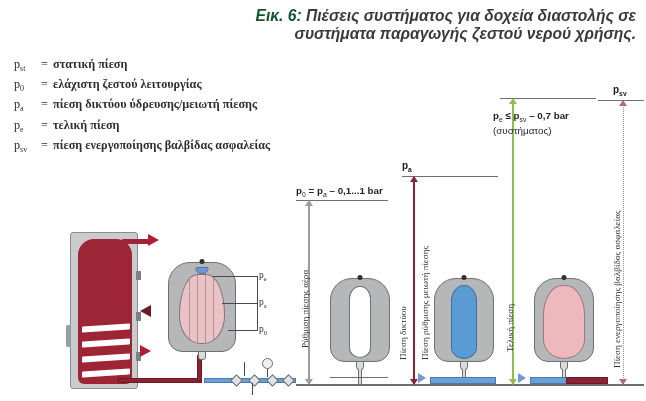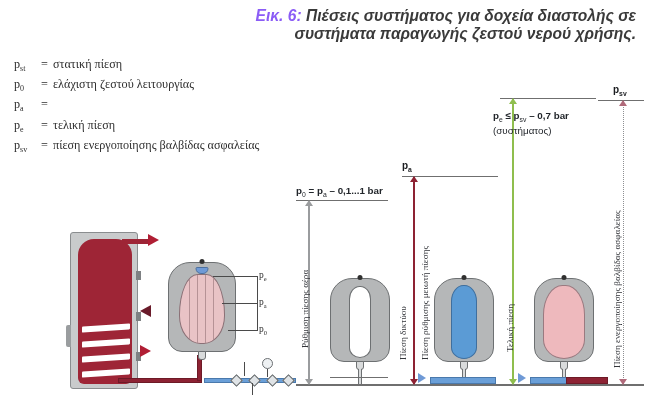--- a/index.html
+++ b/index.html
@@ -24,31 +24,31 @@
   .legend { position:absolute; left:14px; top:57px; width:290px; }
   .legend-row {
     display:flex; align-items:baseline;
     font-family:"Liberation Serif", serif;
     font-size:12.2px; color:#2e2e2e; margin-bottom:3.6px;
     line-height:1.15;
   }
   .legend-sym { width:27px; flex:0 0 27px; white-space:nowrap; }
   .legend-sym sub { font-size:8px; }
   .legend-eq { width:12px; flex:0 0 12px; }
-  .legend-txt { flex:1 1 auto; }
+  .legend-txt { flex:1 1 auto;font-weight:bold; }
 
   
   .title {
     position:absolute; right:10px; top:7px; width:392px;
     text-align:right;
     font-family:"Liberation Sans", sans-serif;
     font-weight:bold; font-style:italic;
     font-size:15.6px; line-height:1.18; color:#3a3a3a;
   }
-  .title .eik { color:#8b5cf6; }
+  .title .eik { color:#14532d; }
 
   
   .ground {
     position:absolute; height:2px; background:#6f6f6f;
   }
 
   
   .tank-shell {
     position:absolute; left:70px; top:232px; width:68px; height:157px;
     background:#c9cbcc; border:1.6px solid #8a8d8f; border-radius:3px;
@@ -181,20 +181,21 @@
       <span class="legend-txt">στατική πίεση</span>
     </div>
     <div class="legend-row">
       <span class="legend-sym">p<sub>0</sub></span>
       <span class="legend-eq">=</span>
       <span class="legend-txt">ελάχιστη ζεστού λειτουργίας</span>
     </div>
     <div class="legend-row">
       <span class="legend-sym">p<sub>a</sub></span>
       <span class="legend-eq">=</span>
+      <span class="legend-txt">πίεση δικτύου ύδρευσης/μειωτή πίεσης</span>
     </div>
     <div class="legend-row">
       <span class="legend-sym">p<sub>e</sub></span>
       <span class="legend-eq">=</span>
       <span class="legend-txt">τελική πίεση</span>
     </div>
     <div class="legend-row">
       <span class="legend-sym">p<sub>sv</sub></span>
       <span class="legend-eq">=</span>
       <span class="legend-txt">πίεση ενεργοποίησης βαλβίδας ασφαλείας</span>

